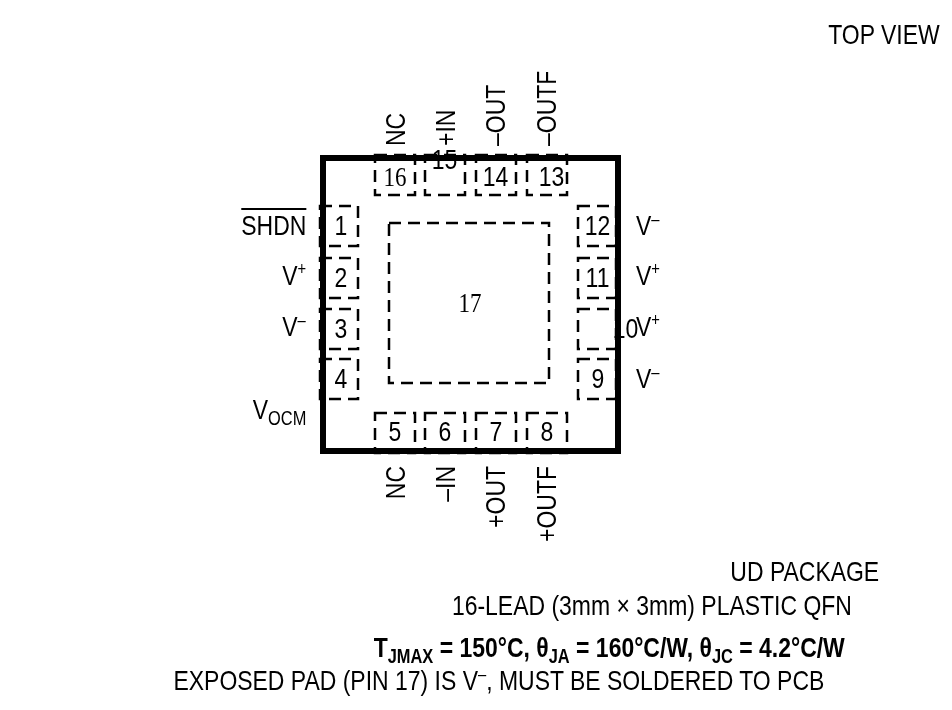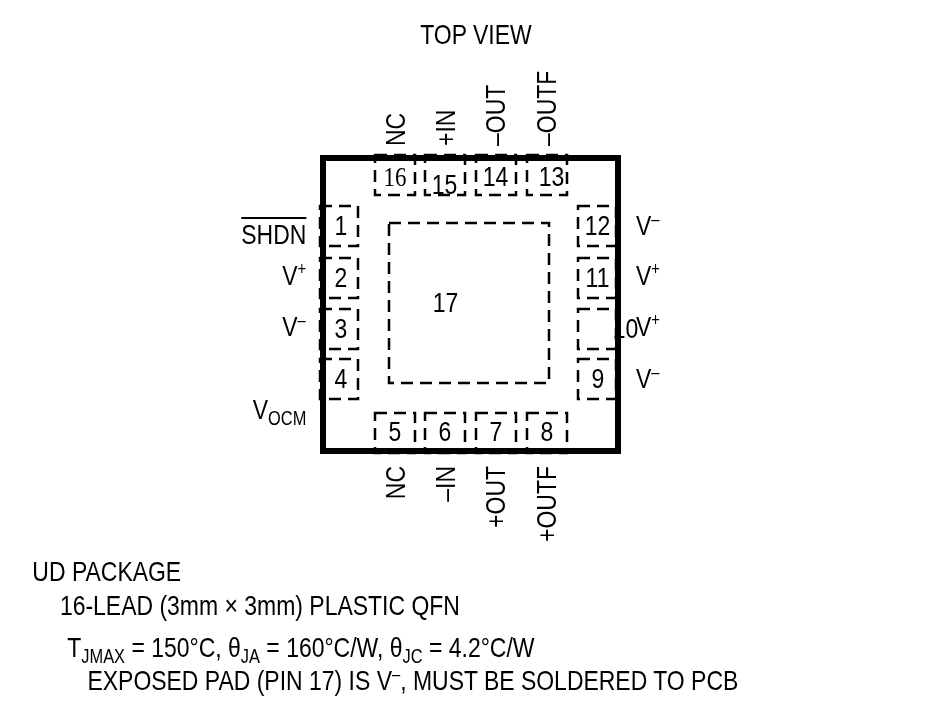--- a/index.html
+++ b/index.html
@@ -1,26 +1,26 @@
 <!DOCTYPE html>
 <html><head>
 <meta charset="utf-8">
 <style>
   html, body { margin:0; padding:0; background:#ffffff; }
   body { width:952px; height:710px; position:relative; overflow:hidden;
          font-family:"Liberation Sans", "DejaVu Sans", sans-serif; color:#000; }
   .narrow { transform: scaleX(0.82); transform-origin:center; display:inline-block; }
   .abs { position:absolute; }
-  .title { left:0; width:952px; top:18px; text-align:center; font-size:28px; line-height:34px; }
+  .title { left:0; width:952px; top:18px; text-align:right; font-size:28px; line-height:34px; }
   .pkg { left:320px; top:155px; width:289px; height:287px; border:6px solid #000; }
   .pin { position:absolute; font-size:28px; line-height:30px; text-align:center; }
   .lbl { position:absolute; font-size:28px; line-height:30px; white-space:nowrap; }
   .lbl-left { text-align:right; width:120px; }
   .rot-up { transform-origin: left top; transform: rotate(-90deg); }
-  .foot { left:16px; width:888px; text-align:left; font-size:28px; line-height:32px; }
+  .foot { left:8px; width:888px; text-align:right; font-size:28px; line-height:32px; }
   sup { font-size:18px; vertical-align: 10px; line-height:0; }
   sub { font-size:20px; vertical-align:-6px; line-height:0; }
   .over { text-decoration: overline; }
 </style>
 </head>
 <body>
 
 <div class="abs title"><span class="narrow">TOP VIEW</span></div>
 
 <div class="abs pkg"></div>
@@ -45,43 +45,43 @@
     <rect x="320" y="309" width="38" height="40"></rect>
     <rect x="320" y="359" width="38" height="40"></rect>
 
     <rect x="578" y="206" width="38" height="40"></rect>
     <rect x="578" y="258" width="38" height="40"></rect>
     <rect x="578" y="309" width="38" height="40"></rect>
     <rect x="578" y="359" width="38" height="40"></rect>
   </g>
 </svg>
 
-<div class="pin" style="left:416px;top:288px;width:60px;"><span class="narrow">17</span></div>
+<div class="pin" style="left:440px;top:288px;width:60px;font-family:Liberation Serif, serif;"><span class="narrow">17</span></div>
 
 <div class="pin" style="left:375px;top:162px;width:40px;font-family:Liberation Serif, serif;"><span class="narrow">16</span></div>
-<div class="pin" style="left:425px;top:170px;width:40px;"><span class="narrow">15</span></div>
+<div class="pin" style="left:425px;top:145px;width:40px;"><span class="narrow">15</span></div>
 <div class="pin" style="left:476px;top:162px;width:40px;"><span class="narrow">14</span></div>
 <div class="pin" style="left:532px;top:162px;width:40px;"><span class="narrow">13</span></div>
 
 <div class="pin" style="left:375px;top:417px;width:40px;"><span class="narrow">5</span></div>
 <div class="pin" style="left:425px;top:417px;width:40px;"><span class="narrow">6</span></div>
 <div class="pin" style="left:476px;top:417px;width:40px;"><span class="narrow">7</span></div>
 <div class="pin" style="left:527px;top:417px;width:40px;"><span class="narrow">8</span></div>
 
 <div class="pin" style="left:322px;top:211px;width:38px;"><span class="narrow">1</span></div>
 <div class="pin" style="left:322px;top:263px;width:38px;"><span class="narrow">2</span></div>
 <div class="pin" style="left:322px;top:314px;width:38px;"><span class="narrow">3</span></div>
 <div class="pin" style="left:322px;top:364px;width:38px;"><span class="narrow">4</span></div>
 
 <div class="pin" style="left:578px;top:211px;width:40px;"><span class="narrow">12</span></div>
 <div class="pin" style="left:578px;top:263px;width:40px;"><span class="narrow">11</span></div>
 <div class="pin" style="left:606px;top:314px;width:40px;"><span class="narrow">10</span></div>
 <div class="pin" style="left:578px;top:364px;width:40px;"><span class="narrow">9</span></div>
 
-<div class="lbl lbl-left" style="left:186px;top:220px;text-decoration:underline;"><span class="narrow over" style="transform-origin:right">SHDN</span></div>
+<div class="lbl lbl-left" style="left:186px;top:211px;text-decoration:underline;"><span class="narrow over" style="transform-origin:right">SHDN</span></div>
 <div class="lbl lbl-left" style="left:186px;top:261px;"><span class="narrow" style="transform-origin:right"><span>V</span><sup>+</sup></span></div>
 <div class="lbl lbl-left" style="left:186px;top:312px;"><span class="narrow" style="transform-origin:right"><span>V</span><sup>–</sup></span></div>
 <div class="lbl lbl-left" style="left:186px;top:364px;margin-top:31px;"><span class="narrow" style="transform-origin:right"><span>V</span><sub>OCM</sub></span></div>
 
 <div class="lbl" style="left:636px;top:211px;"><span class="narrow" style="transform-origin:left"><span>V</span><sup>–</sup></span></div>
 <div class="lbl" style="left:636px;top:261px;"><span class="narrow" style="transform-origin:left"><span>V</span><sup>+</sup></span></div>
 <div class="lbl" style="left:636px;top:312px;"><span class="narrow" style="transform-origin:left"><span>V</span><sup>+</sup></span></div>
 <div class="lbl" style="left:636px;top:364px;"><span class="narrow" style="transform-origin:left"><span>V</span><sup>–</sup></span></div>
 
 <div class="lbl rot-up" style="left:381px;top:146px;"><span class="narrow" style="transform-origin:left">NC</span></div>
@@ -97,14 +97,14 @@
 </div>
 <div class="abs" style="left:481px;top:466px;width:30px;height:120px;">
   <div class="lbl" style="left:0;top:0;transform-origin:left top;transform:rotate(-90deg) translateX(-100%);"><span class="narrow" style="transform-origin:right">+OUT</span></div>
 </div>
 <div class="abs" style="left:532px;top:466px;width:30px;height:120px;">
   <div class="lbl" style="left:0;top:0;transform-origin:left top;transform:rotate(-90deg) translateX(-100%);"><span class="narrow" style="transform-origin:right">+OUTF</span></div>
 </div>
 
 <div class="abs foot" style="top:556px;"><span class="narrow">UD PACKAGE</span></div>
 <div class="abs foot" style="top:590px;"><span class="narrow">16-LEAD (3mm × 3mm) PLASTIC QFN</span></div>
-<div class="abs foot" style="top:632px;"><span class="narrow"><span>T</span><sub>JMAX</sub><span> = 150°C, </span><span>θ</span><sub>JA</sub><span> = 160°C/W, </span><span>θ</span><sub>JC</sub><span> = 4.2°C/W</span></span></div>
+<div class="abs foot" style="top:632px;font-weight:bold;"><span class="narrow"><span>T</span><sub>JMAX</sub><span> = 150°C, </span><span>θ</span><sub>JA</sub><span> = 160°C/W, </span><span>θ</span><sub>JC</sub><span> = 4.2°C/W</span></span></div>
 <div class="abs foot" style="top:665px;"><span class="narrow"><span>EXPOSED PAD (PIN 17) IS V</span><sup>–</sup><span>, MUST BE SOLDERED TO PCB</span></span></div>
 
 </body></html>

